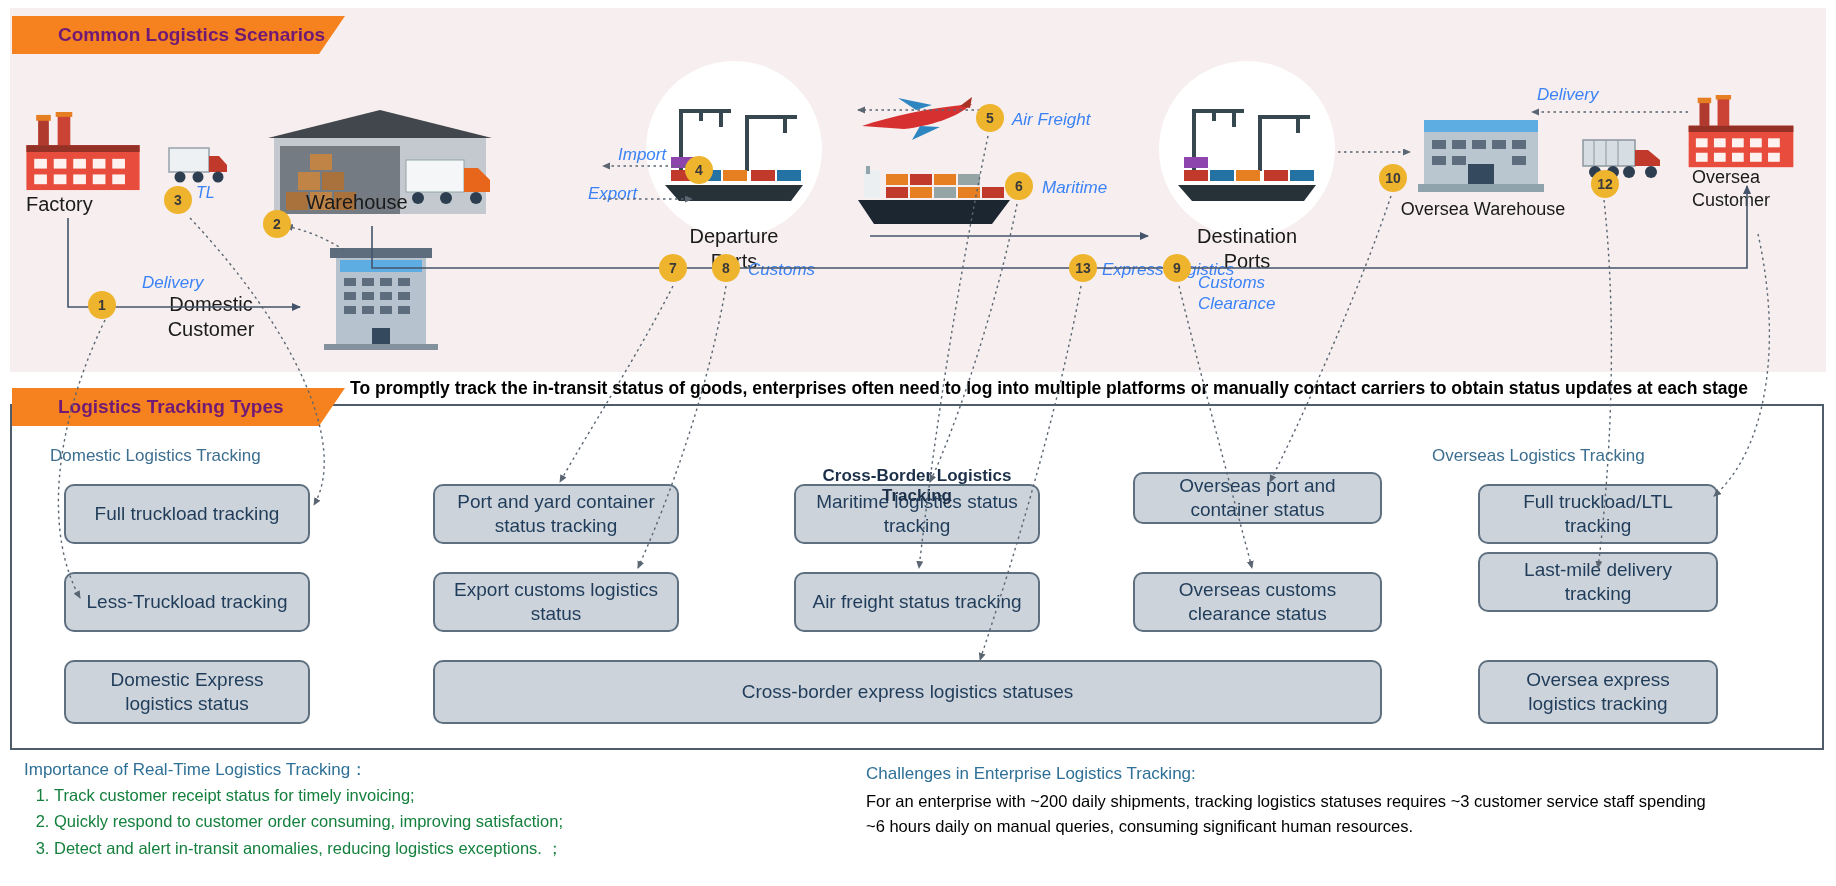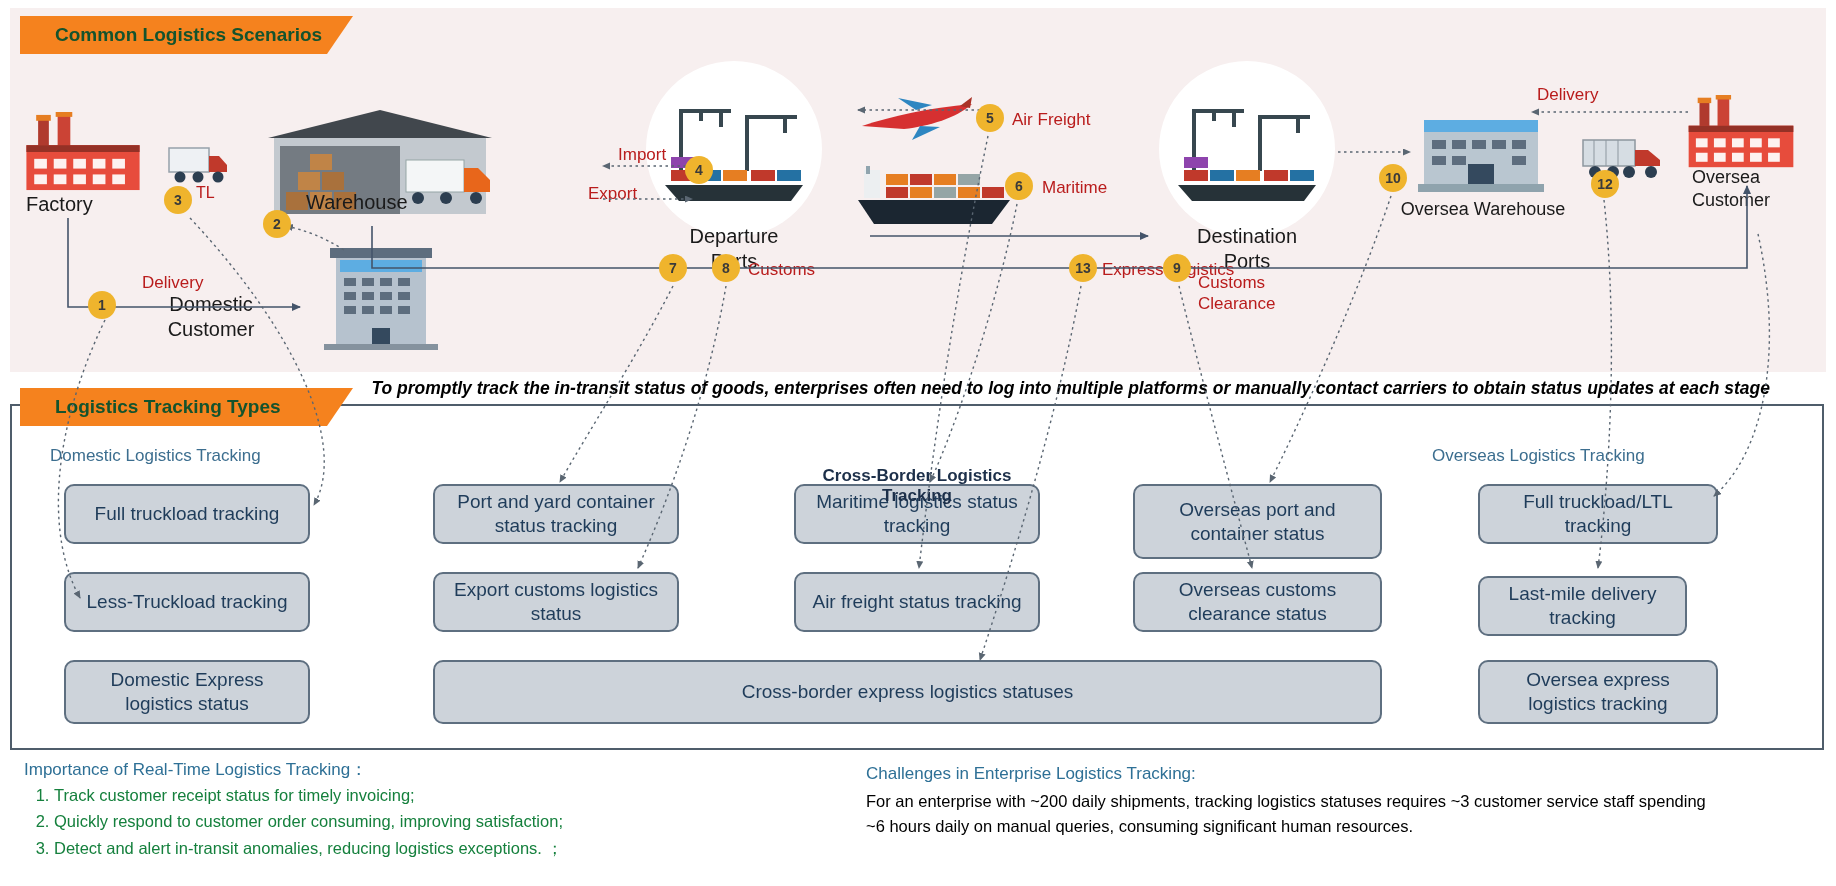--- a/index.html
+++ b/index.html
@@ -1,32 +1,32 @@
 <!DOCTYPE html>
 <html><head>
 <meta charset="utf-8">
 <style>
   html,body{margin:0;padding:0;background:#fff;}
   .canvas{position:relative;width:1836px;height:886px;overflow:hidden;background:#fff;
           font-family:"Liberation Sans",sans-serif;color:#1a1a1a;}
   .panel-top{position:absolute;left:10px;top:8px;width:1816px;height:364px;background:#F7EFEF;z-index:1;}
   .panel-tracking{position:absolute;left:10px;top:404px;width:1814px;height:346px;background:#fff;
                   border:2px solid #4F5D6B;box-sizing:border-box;z-index:1;}
-  .ribbon{position:absolute;left:20px;width:333px;height:38px;background:#F5821E;color:#14532d;
-          font-weight:bold;font-size:19px;display:flex;align-items:center;padding-left:35px;
+  .ribbon{position:absolute;left:12px;width:333px;height:38px;background:#F5821E;color:#701a75;
+          font-weight:bold;font-size:19px;display:flex;align-items:center;padding-left:46px;
           box-sizing:border-box;clip-path:polygon(0 0,100% 0,calc(100% - 26px) 100%,0 100%);z-index:6;}
   .banner{position:absolute;left:350px;top:378px;width:1420px;font-weight:bold;font-size:17.5px;
-          color:#000;text-align:right;z-index:6;font-style:italic;}
+          color:#000;text-align:left;z-index:6;}
   .icon{position:absolute;z-index:3;}
   .icon svg{width:100%;height:100%;display:block;}
   .port-circle{position:absolute;width:176px;height:176px;border-radius:50%;background:#fff;z-index:2;
                display:flex;align-items:center;justify-content:center;}
   .port-circle svg{width:150px;height:112px;}
   .node-lbl{position:absolute;font-size:20px;color:#1a1a1a;z-index:5;line-height:1.25;}
-  .lbl{position:absolute;font-size:17px;color:#b91c1c;z-index:5;line-height:1.25;}
+  .lbl{position:absolute;font-size:17px;color:#3b82f6;z-index:5;line-height:1.25;font-style:italic;}
   .badge{position:absolute;width:28px;height:28px;border-radius:50%;background:#EFB42D;color:#3a3a3a;
          font-size:14px;font-weight:bold;display:flex;align-items:center;justify-content:center;z-index:9;}
   .overlay{position:absolute;left:0;top:0;z-index:8;pointer-events:none;}
   .col-h{position:absolute;font-size:17px;color:#3C6E8F;z-index:3;}
   .col-h.bold{color:#1C2F49;font-weight:bold;text-align:center;margin-top:20px;}
   .tbox{position:absolute;background:#CDD3DA;border:2px solid #5E6F80;border-radius:10px;
         display:flex;align-items:center;justify-content:center;text-align:center;font-size:19px;
         color:#1F3C5A;box-sizing:border-box;padding:2px 12px;line-height:1.25;z-index:2;}
   .f-title{font-size:17px;color:#2E7096;margin-bottom:5px;}
   .f-block{position:absolute;z-index:3;}
@@ -280,25 +280,25 @@
   <div class="tbox" style="left:64px;top:484px;width:246px;height:60px">Full truckload tracking</div>
   <div class="tbox" style="left:64px;top:572px;width:246px;height:60px">Less-Truckload tracking</div>
   <div class="tbox" style="left:433px;top:484px;width:246px;height:60px">Port and yard container status tracking</div>
 
   <div class="tbox" style="left:64px;top:660px;width:246px;height:64px">Domestic Express logistics status</div>
   <div class="tbox" style="left:433px;top:572px;width:246px;height:60px">Export customs logistics status</div>
 
   <div class="tbox" style="left:794px;top:484px;width:246px;height:60px">Maritime logistics status tracking</div>
   <div class="tbox" style="left:794px;top:572px;width:246px;height:60px">Air freight status tracking</div>
 
-  <div class="tbox" style="left:1133px;top:484px;width:249px;height:75px">Overseas port and container status</div>
+  <div class="tbox" style="left:1133px;top:472px;width:249px;height:52px">Overseas port and container status</div>
   <div class="tbox" style="left:1133px;top:572px;width:249px;height:60px">Overseas customs clearance status</div>
 
   <div class="tbox" style="left:1478px;top:484px;width:240px;height:60px">Full truckload/LTL tracking</div>
-  <div class="tbox" style="left:1478px;top:576px;width:209px;height:60px">Last-mile delivery tracking</div>
+  <div class="tbox" style="left:1478px;top:552px;width:240px;height:60px">Last-mile delivery tracking</div>
   <div class="tbox" style="left:1478px;top:660px;width:240px;height:64px">Oversea express logistics tracking</div>
 
   <div class="tbox" style="left:433px;top:660px;width:949px;height:64px">Cross-border express logistics statuses</div>
 
   <div class="f-block" style="left:24px;top:758px;width:700px">
     <div class="f-title">Importance of Real-Time Logistics Tracking：</div>
     <ol>
       <li>Track customer receipt status for timely invoicing;</li>
       <li>Quickly respond to customer order consuming, improving satisfaction;</li>
       <li>Detect and alert in-transit anomalies, reducing logistics exceptions. ；</li>

